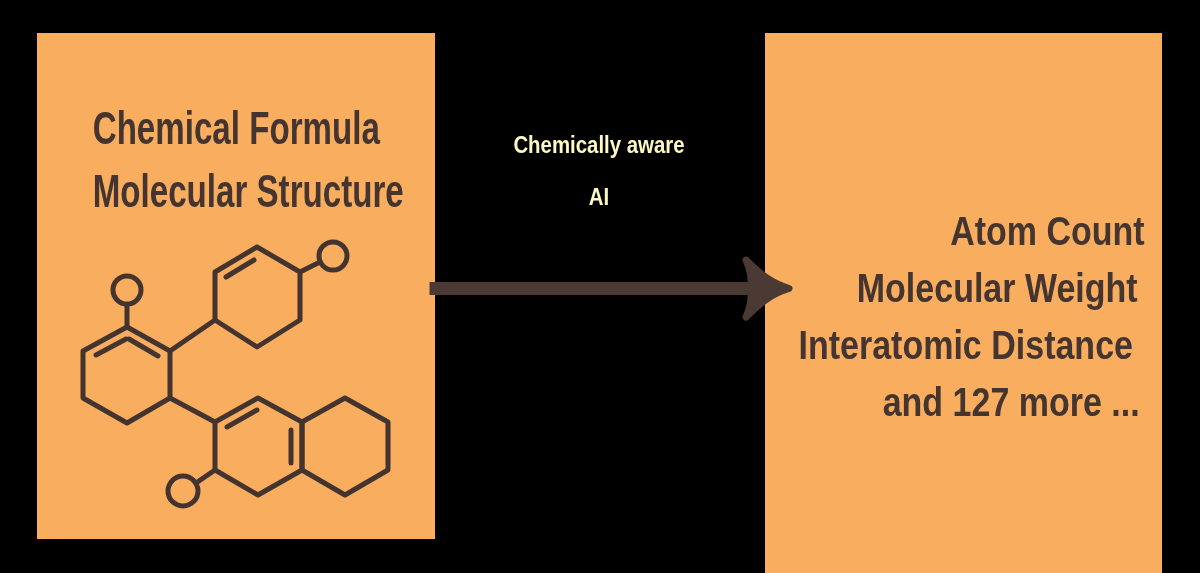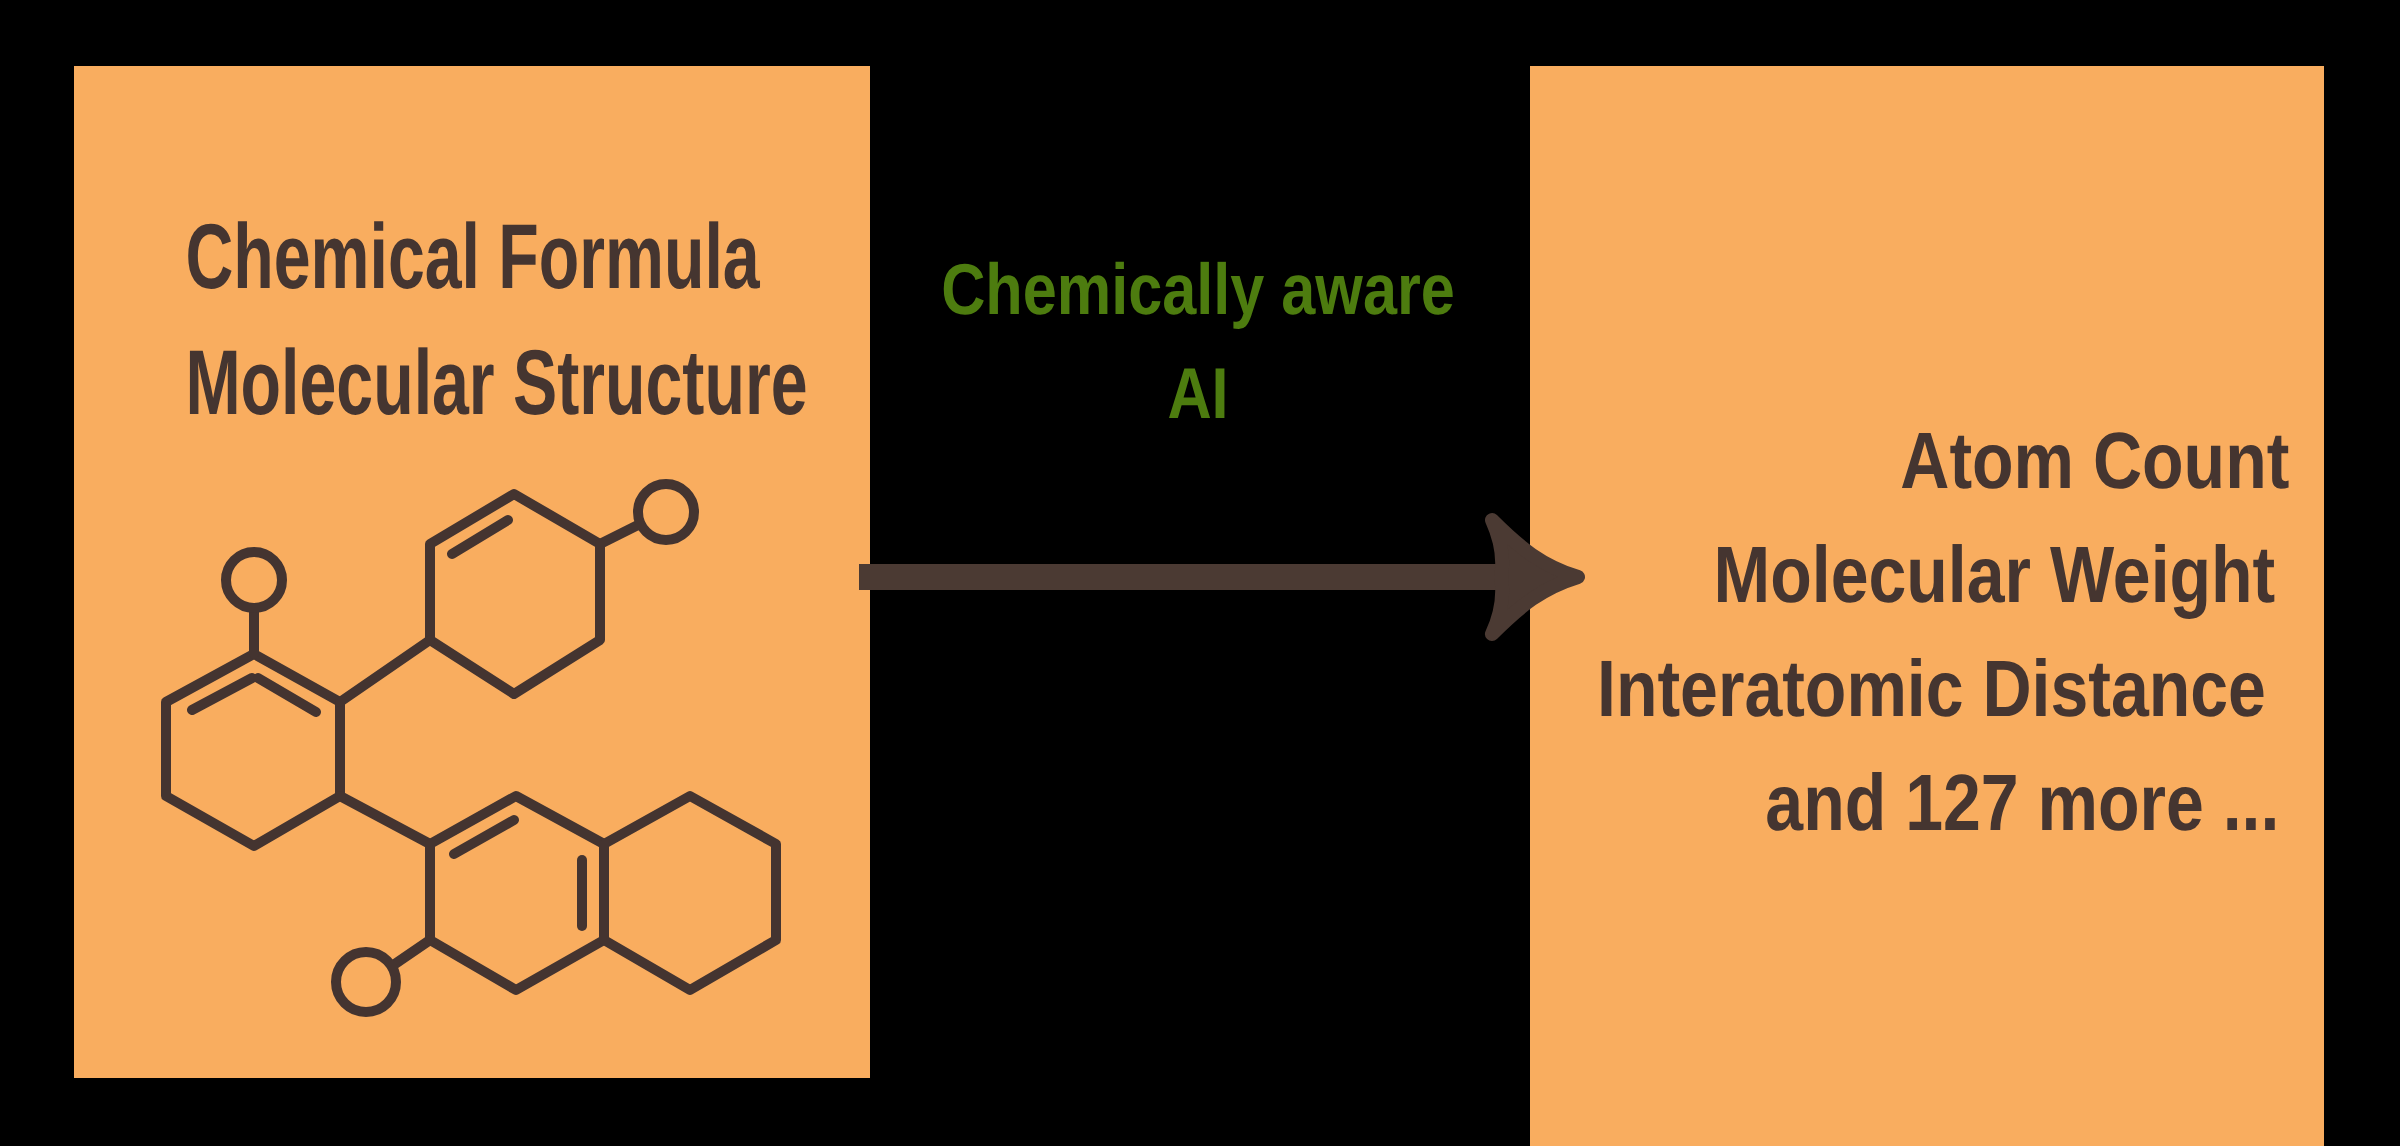--- a/index.html
+++ b/index.html
@@ -34,23 +34,23 @@
     line-height:57px;
     color:#453530;
     transform:scaleX(0.85);transform-origin:50% 50%;
     white-space:nowrap;
   }
   .mid-caption{
     position:absolute;
     left:433px;width:332px;
     text-align:center;
     font-weight:bold;
-    font-size:36px;
+    font-size:24px;
     line-height:52px;
-    color:#4d7c0f;
+    color:#fef9c3;
   }
   .mid-caption .line{transform:scaleX(0.85);transform-origin:50% 50%;white-space:nowrap;}
   .mid-top{top:119px;}
   .mid-bottom{top:326px;}
   .molecule-svg{position:absolute;left:18px;top:192px;width:390px;height:320px;}
   .arrow-svg{position:absolute;left:428px;top:252px;width:372px;height:72px;z-index:5;}
 </style>
 </head>
 <body>
 

